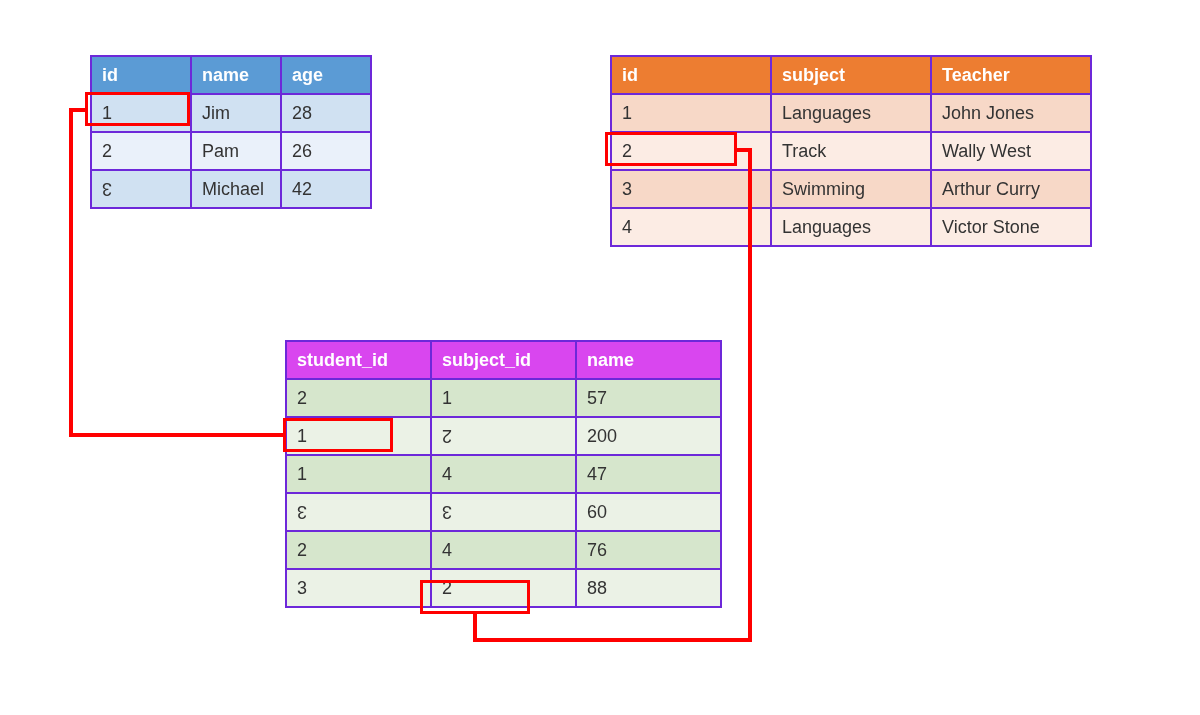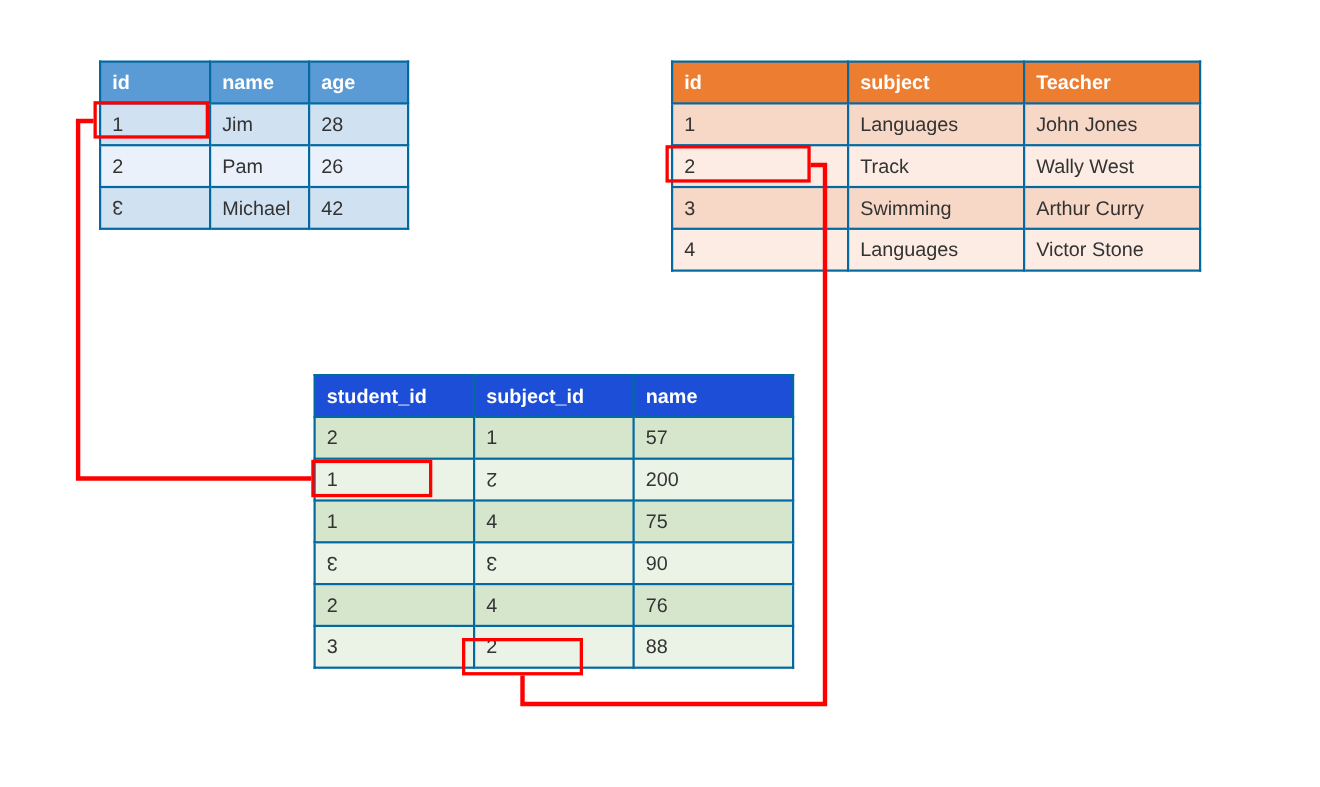--- a/index.html
+++ b/index.html
@@ -14,21 +14,21 @@
     background: #fff;
   }
   .tbl {
     position: absolute;
     border-collapse: collapse;
     border-spacing: 0;
   }
   .tbl th, .tbl td {
     padding: 6px 10px;
     text-align: left;
-    border: 2px solid #0369a1;
+    border: 2px solid #6d28d9;
     height: 36px;
     line-height: 24px;
   }
   .tbl th { color: #fff; font-weight: 700; }
 
   
   #tbl-students { left: 90px; top: 55px; }
   #tbl-students th { background: #5B9BD5; }
   #tbl-students td { background: #EAF1FA; }
   #tbl-students tr:nth-child(even) td { background: #D0E1F2; }
@@ -40,21 +40,21 @@
   #tbl-subjects { left: 610px; top: 55px; }
   #tbl-subjects th { background: #ED7D31; }
   #tbl-subjects td { background: #FCECE4; }
   #tbl-subjects tr:nth-child(even) td { background: #F7D8C7; }
   #tbl-subjects col.c1 { width: 160px; }
   #tbl-subjects col.c2 { width: 160px; }
   #tbl-subjects col.c3 { width: 160px; }
 
   
   #tbl-grades { left: 285px; top: 340px; }
-  #tbl-grades th { background: #1d4ed8; }
+  #tbl-grades th { background: #d946ef; }
   #tbl-grades td { background: #EBF2E6; }
   #tbl-grades tr:nth-child(even) td { background: #D6E6CC; }
   #tbl-grades col.c1 { width: 145px; }
   #tbl-grades col.c2 { width: 145px; }
   #tbl-grades col.c3 { width: 145px; }
 
   
   .hl {
     position: absolute;
     border: 3px solid #FF0000;
@@ -156,26 +156,26 @@
     <td>57</td>
   </tr>
   <tr>
     <td>1</td>
     <td><span class="flip">2</span></td>
     <td>200</td>
   </tr>
   <tr>
     <td>1</td>
     <td>4</td>
-    <td>75</td>
+    <td>47</td>
   </tr>
   <tr>
     <td><span class="flip">3</span></td>
     <td><span class="flip">3</span></td>
-    <td>90</td>
+    <td>60</td>
   </tr>
   <tr>
     <td>2</td>
     <td>4</td>
     <td>76</td>
   </tr>
   <tr>
     <td>3</td>
     <td>2</td>
     <td>88</td>

